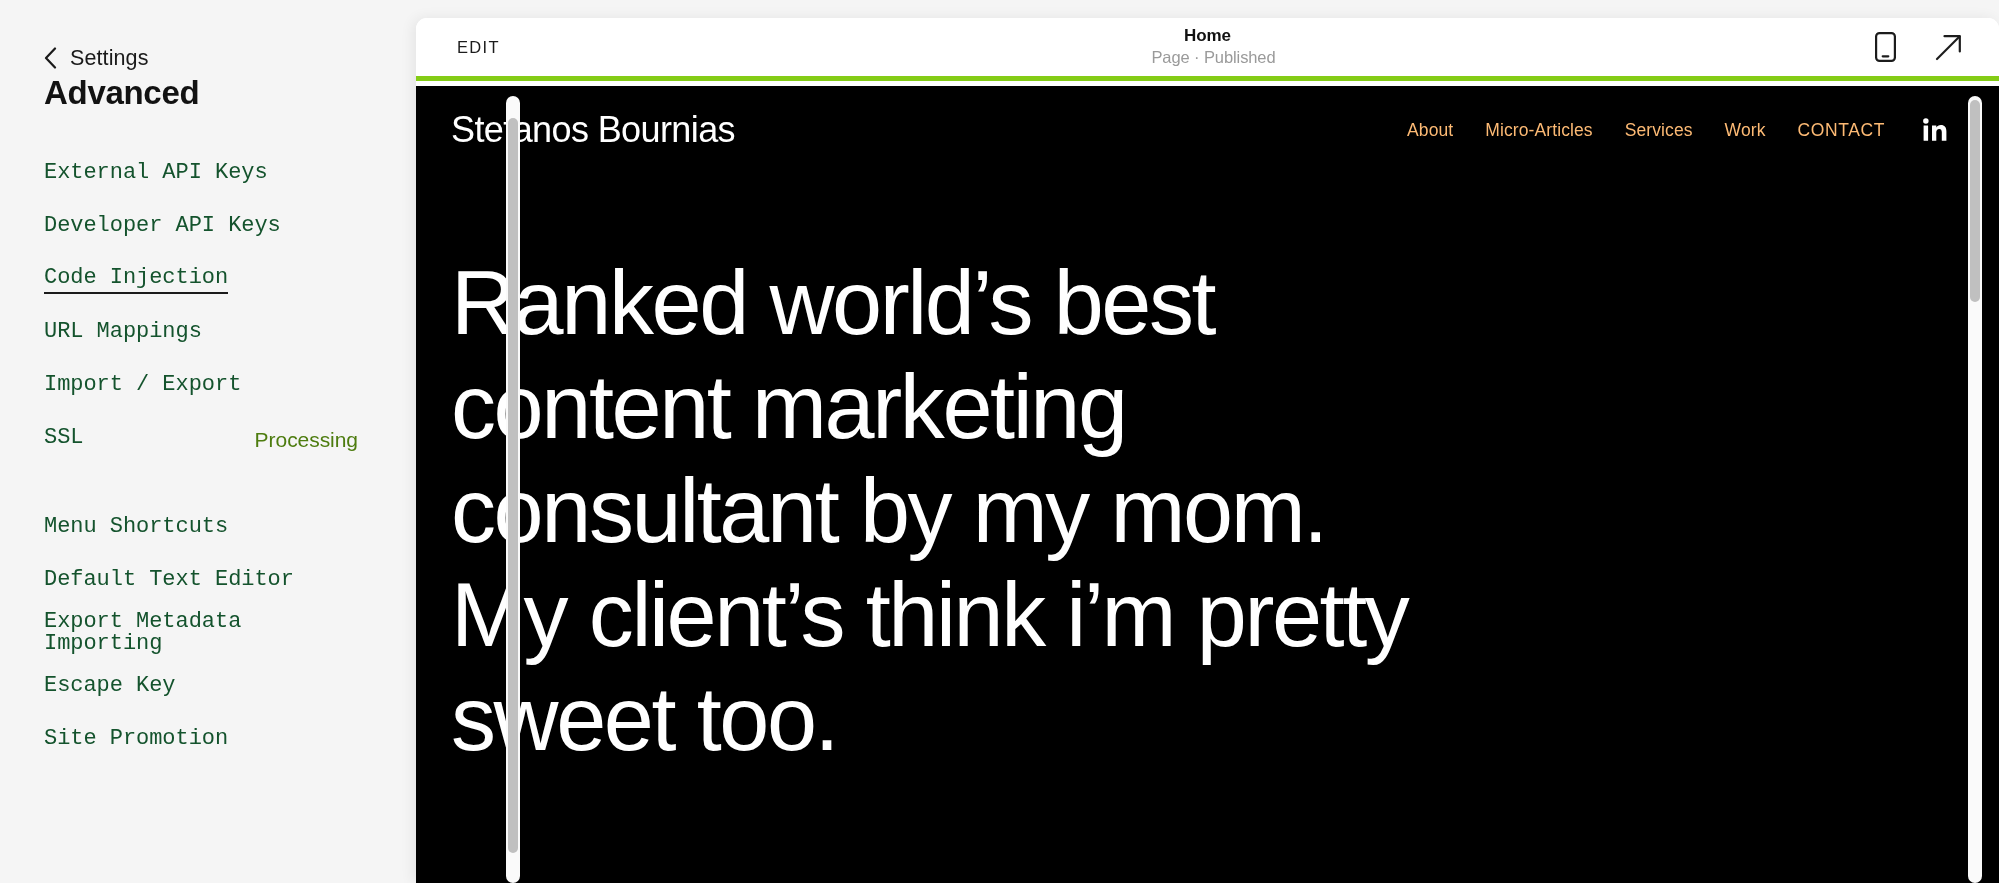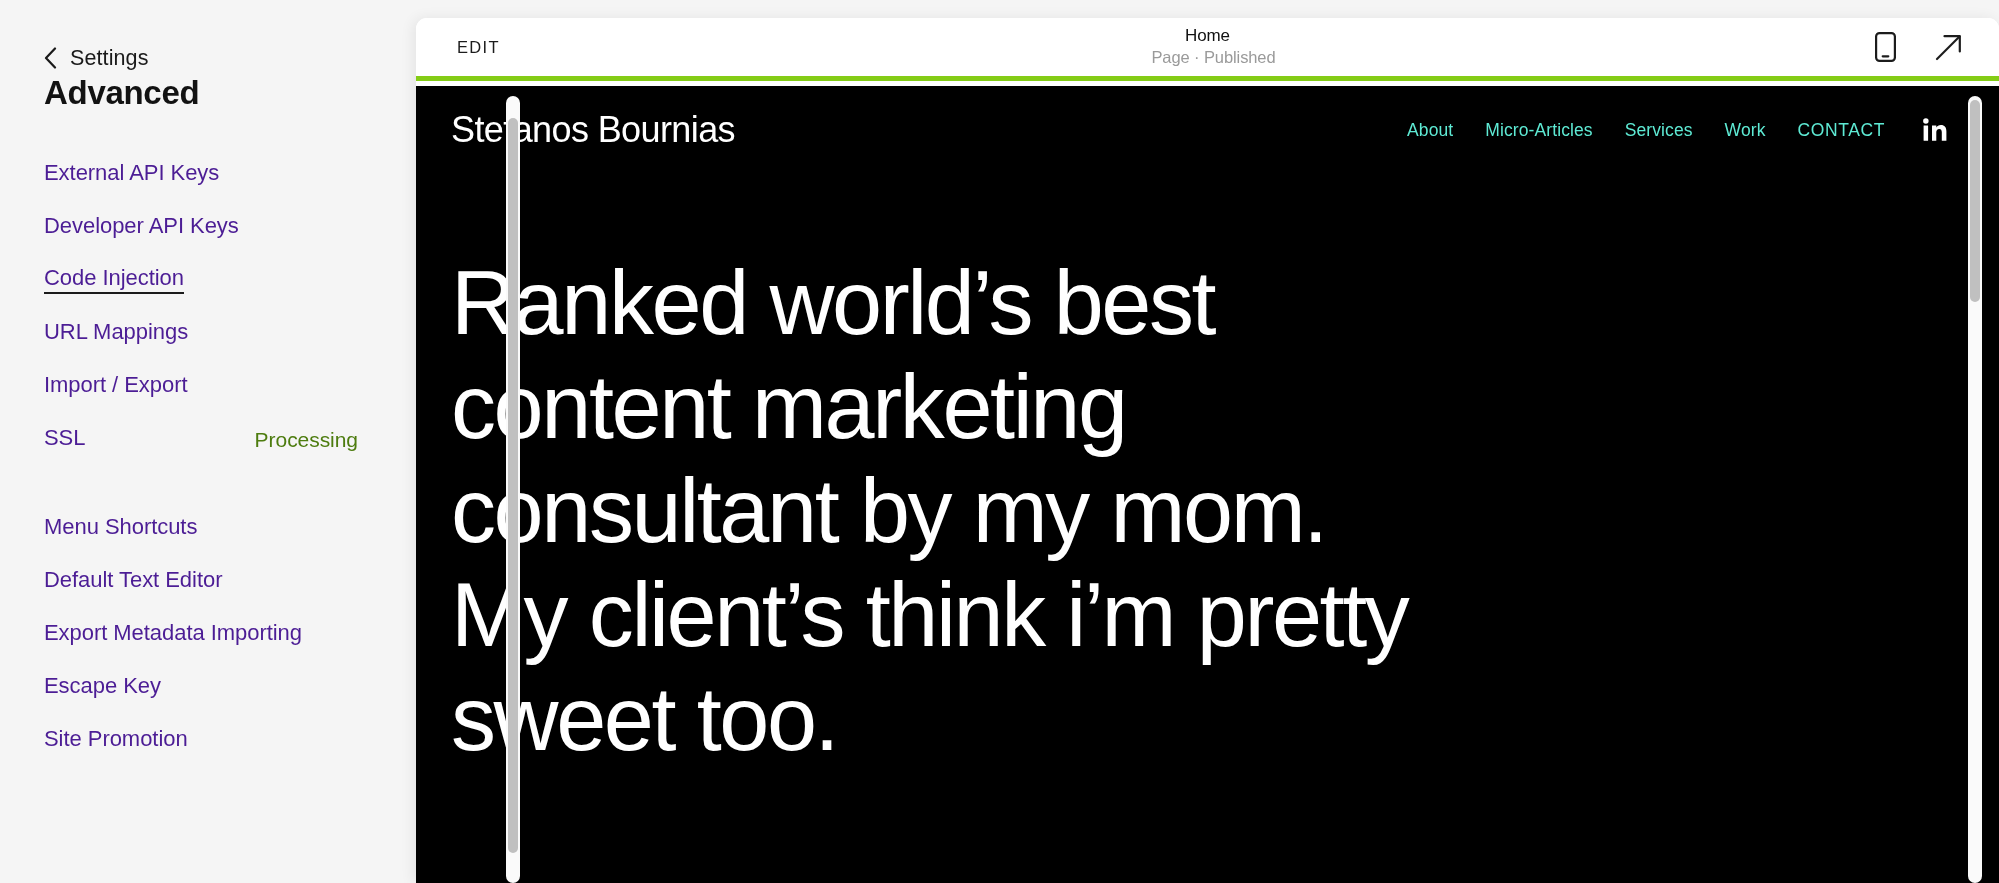--- a/index.html
+++ b/index.html
@@ -63,24 +63,25 @@
   .nav-item {
     height: 53px;
     display: flex;
     align-items: center;
     justify-content: space-between;
     padding-right: 150px;
     cursor: pointer;
   }
   .nav-item .label {
     font-size: 22px;
-    color: #4c1d95;
+    color: #14532d;
     letter-spacing: -0.05px;
     line-height: 1;
     padding-bottom: 3px;
+    font-family: Liberation Mono, monospace;
   }
   .nav-item.active .label {
     border-bottom: 2.2px solid #1b1b1b;
     padding-bottom: 3px;
   }
   .nav-item .status {
     font-size: 21px;
     color: #4d7c0f;
     letter-spacing: -0.05px;
   }
@@ -120,21 +121,21 @@
   #header-center {
     position: absolute;
     left: 0; right: 0;
     top: 50%;
     transform: translateY(-50%);
     text-align: center;
     pointer-events: none;
   }
   #header-title {
     font-size: 17px;
-    font-weight: 400;
+    font-weight: 700;
     color: #111;
     line-height: 1.25;
     letter-spacing: -0.1px;
   }
   #header-subtitle {
     font-size: 16.5px;
     color: #9a9a9a;
     line-height: 1.3;
     margin-top: 1px;
     letter-spacing: -0.1px;
@@ -175,21 +176,21 @@
     font-weight: 400;
     cursor: pointer;
   }
   #site-menu {
     display: flex;
     align-items: center;
     gap: 0;
   }
   #site-menu .m {
     font-size: 17.5px;
-    color: #5eead4;
+    color: #fdba74;
     letter-spacing: 0.1px;
     padding: 0 16px;
     cursor: pointer;
     white-space: nowrap;
   }
   #site-menu .m.caps { letter-spacing: 0.6px; }
   #li-icon {
     margin-left: 22px;
     cursor: pointer;
     display: block;

